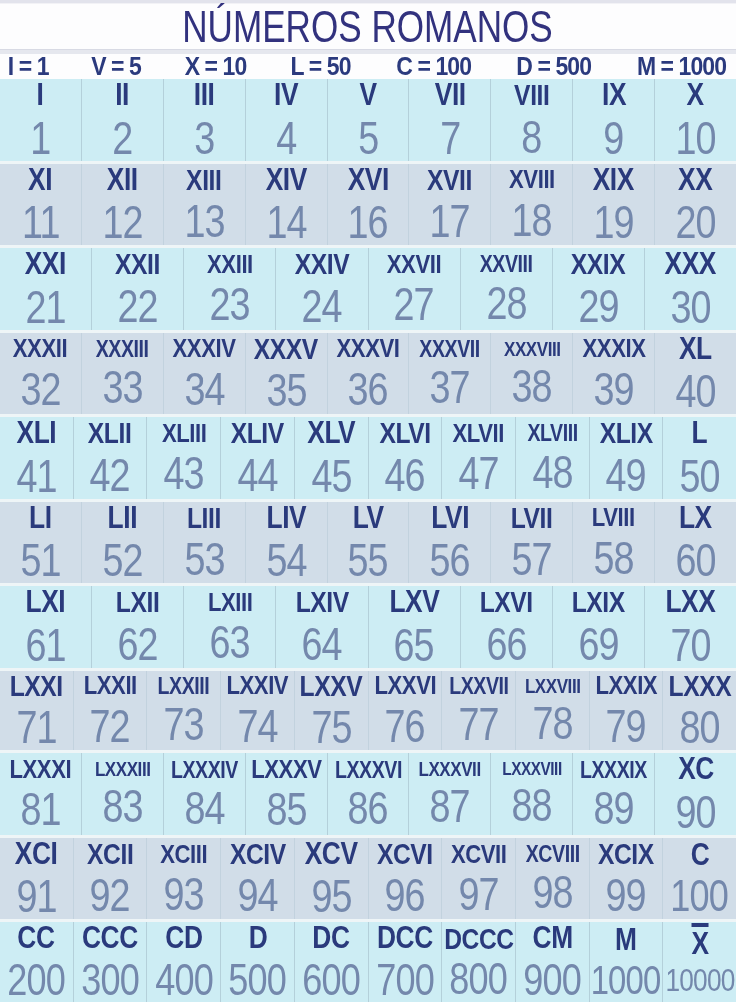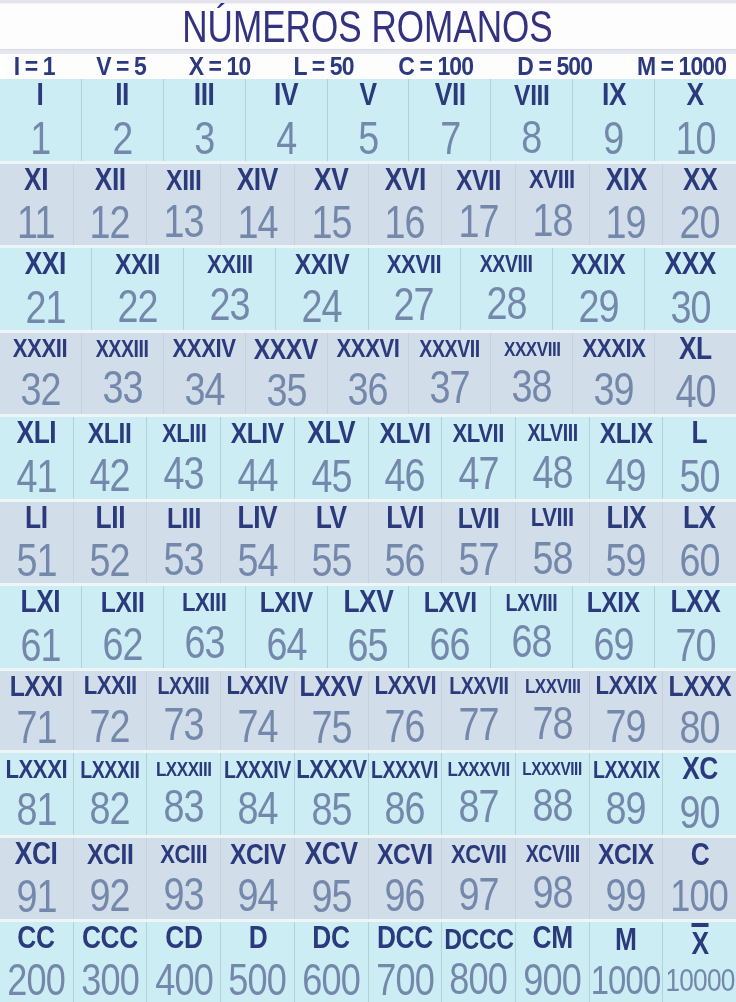--- a/index.html
+++ b/index.html
@@ -21,21 +21,21 @@
     letter-spacing: 0px;
     transform: scale(0.78, 1.0);
     transform-origin: center;
     white-space: nowrap;
     line-height: 1;
   }
   .mid-strip    { height: 14px; background: #e5e7ee; border-top: 1px solid #d8dae4; }
   .legend-band  {
     height: 39px; background: #fdfdfe;
     display: flex; align-items: center; justify-content: space-between;
-    padding: 0 6px; box-sizing: border-box; margin-left: 6px;
+    padding: 0 6px; box-sizing: border-box;
   }
   .legend-item {
     color: #2b3a7e; font-weight: bold; font-size: 25px;
     letter-spacing: -1px; white-space: nowrap; line-height: 1;
     transform: scale(0.92, 1.05); transform-origin: center;
   }
 
   .grid { flex: 1; display: flex; flex-direction: column; }
   .row  { flex: 1; display: flex; }
   .row + .row { border-top: 3px solid #eef5f7; }
@@ -133,24 +133,20 @@
         </div>
         <div class="cell">
           <div class="roman" style="font-size: 29px;">XIII</div>
           <div class="arabic" style="font-size: 46px;">13</div>
         </div>
         <div class="cell">
           <div class="roman" style="font-size: 31px;">XIV</div>
           <div class="arabic" style="font-size: 46px;">14</div>
         </div>
         <div class="cell">
-          <div class="roman" style="font-size: 31px;">XV</div>
-          <div class="arabic" style="font-size: 46px;">15</div>
-        </div>
-        <div class="cell">
           <div class="roman" style="font-size: 31px;">XVI</div>
           <div class="arabic" style="font-size: 46px;">16</div>
         </div>
         <div class="cell">
           <div class="roman" style="font-size: 29px;">XVII</div>
           <div class="arabic" style="font-size: 46px;">17</div>
         </div>
         <div class="cell">
           <div class="roman" style="font-size: 26px;">XVIII</div>
           <div class="arabic" style="font-size: 46px;">18</div>
@@ -305,24 +301,20 @@
         </div>
         <div class="cell">
           <div class="roman" style="font-size: 29px;">LVII</div>
           <div class="arabic" style="font-size: 46px;">57</div>
         </div>
         <div class="cell">
           <div class="roman" style="font-size: 26px;">LVIII</div>
           <div class="arabic" style="font-size: 46px;">58</div>
         </div>
         <div class="cell">
-          <div class="roman" style="font-size: 31px;">LIX</div>
-          <div class="arabic" style="font-size: 46px;">59</div>
-        </div>
-        <div class="cell">
           <div class="roman" style="font-size: 31px;">LX</div>
           <div class="arabic" style="font-size: 46px;">60</div>
         </div>
       </div>
       <div class="row cyan">
         <div class="cell">
           <div class="roman" style="font-size: 31px;">LXI</div>
           <div class="arabic" style="font-size: 46px;">61</div>
         </div>
         <div class="cell">
@@ -339,24 +331,20 @@
         </div>
         <div class="cell">
           <div class="roman" style="font-size: 31px;">LXV</div>
           <div class="arabic" style="font-size: 46px;">65</div>
         </div>
         <div class="cell">
           <div class="roman" style="font-size: 29px;">LXVI</div>
           <div class="arabic" style="font-size: 46px;">66</div>
         </div>
         <div class="cell">
-          <div class="roman" style="font-size: 23px;">LXVIII</div>
-          <div class="arabic" style="font-size: 46px;">68</div>
-        </div>
-        <div class="cell">
           <div class="roman" style="font-size: 29px;">LXIX</div>
           <div class="arabic" style="font-size: 46px;">69</div>
         </div>
         <div class="cell">
           <div class="roman" style="font-size: 31px;">LXX</div>
           <div class="arabic" style="font-size: 46px;">70</div>
         </div>
       </div>
       <div class="row gray">
         <div class="cell">
@@ -397,24 +385,20 @@
         </div>
         <div class="cell">
           <div class="roman" style="font-size: 29px;">LXXX</div>
           <div class="arabic" style="font-size: 46px;">80</div>
         </div>
       </div>
       <div class="row cyan">
         <div class="cell">
           <div class="roman" style="font-size: 26px;">LXXXI</div>
           <div class="arabic" style="font-size: 46px;">81</div>
-        </div>
-        <div class="cell">
-          <div class="roman" style="font-size: 23px;">LXXXII</div>
-          <div class="arabic" style="font-size: 46px;">82</div>
         </div>
         <div class="cell">
           <div class="roman" style="font-size: 20px;">LXXXIII</div>
           <div class="arabic" style="font-size: 46px;">83</div>
         </div>
         <div class="cell">
           <div class="roman" style="font-size: 23px;">LXXXIV</div>
           <div class="arabic" style="font-size: 46px;">84</div>
         </div>
         <div class="cell">

